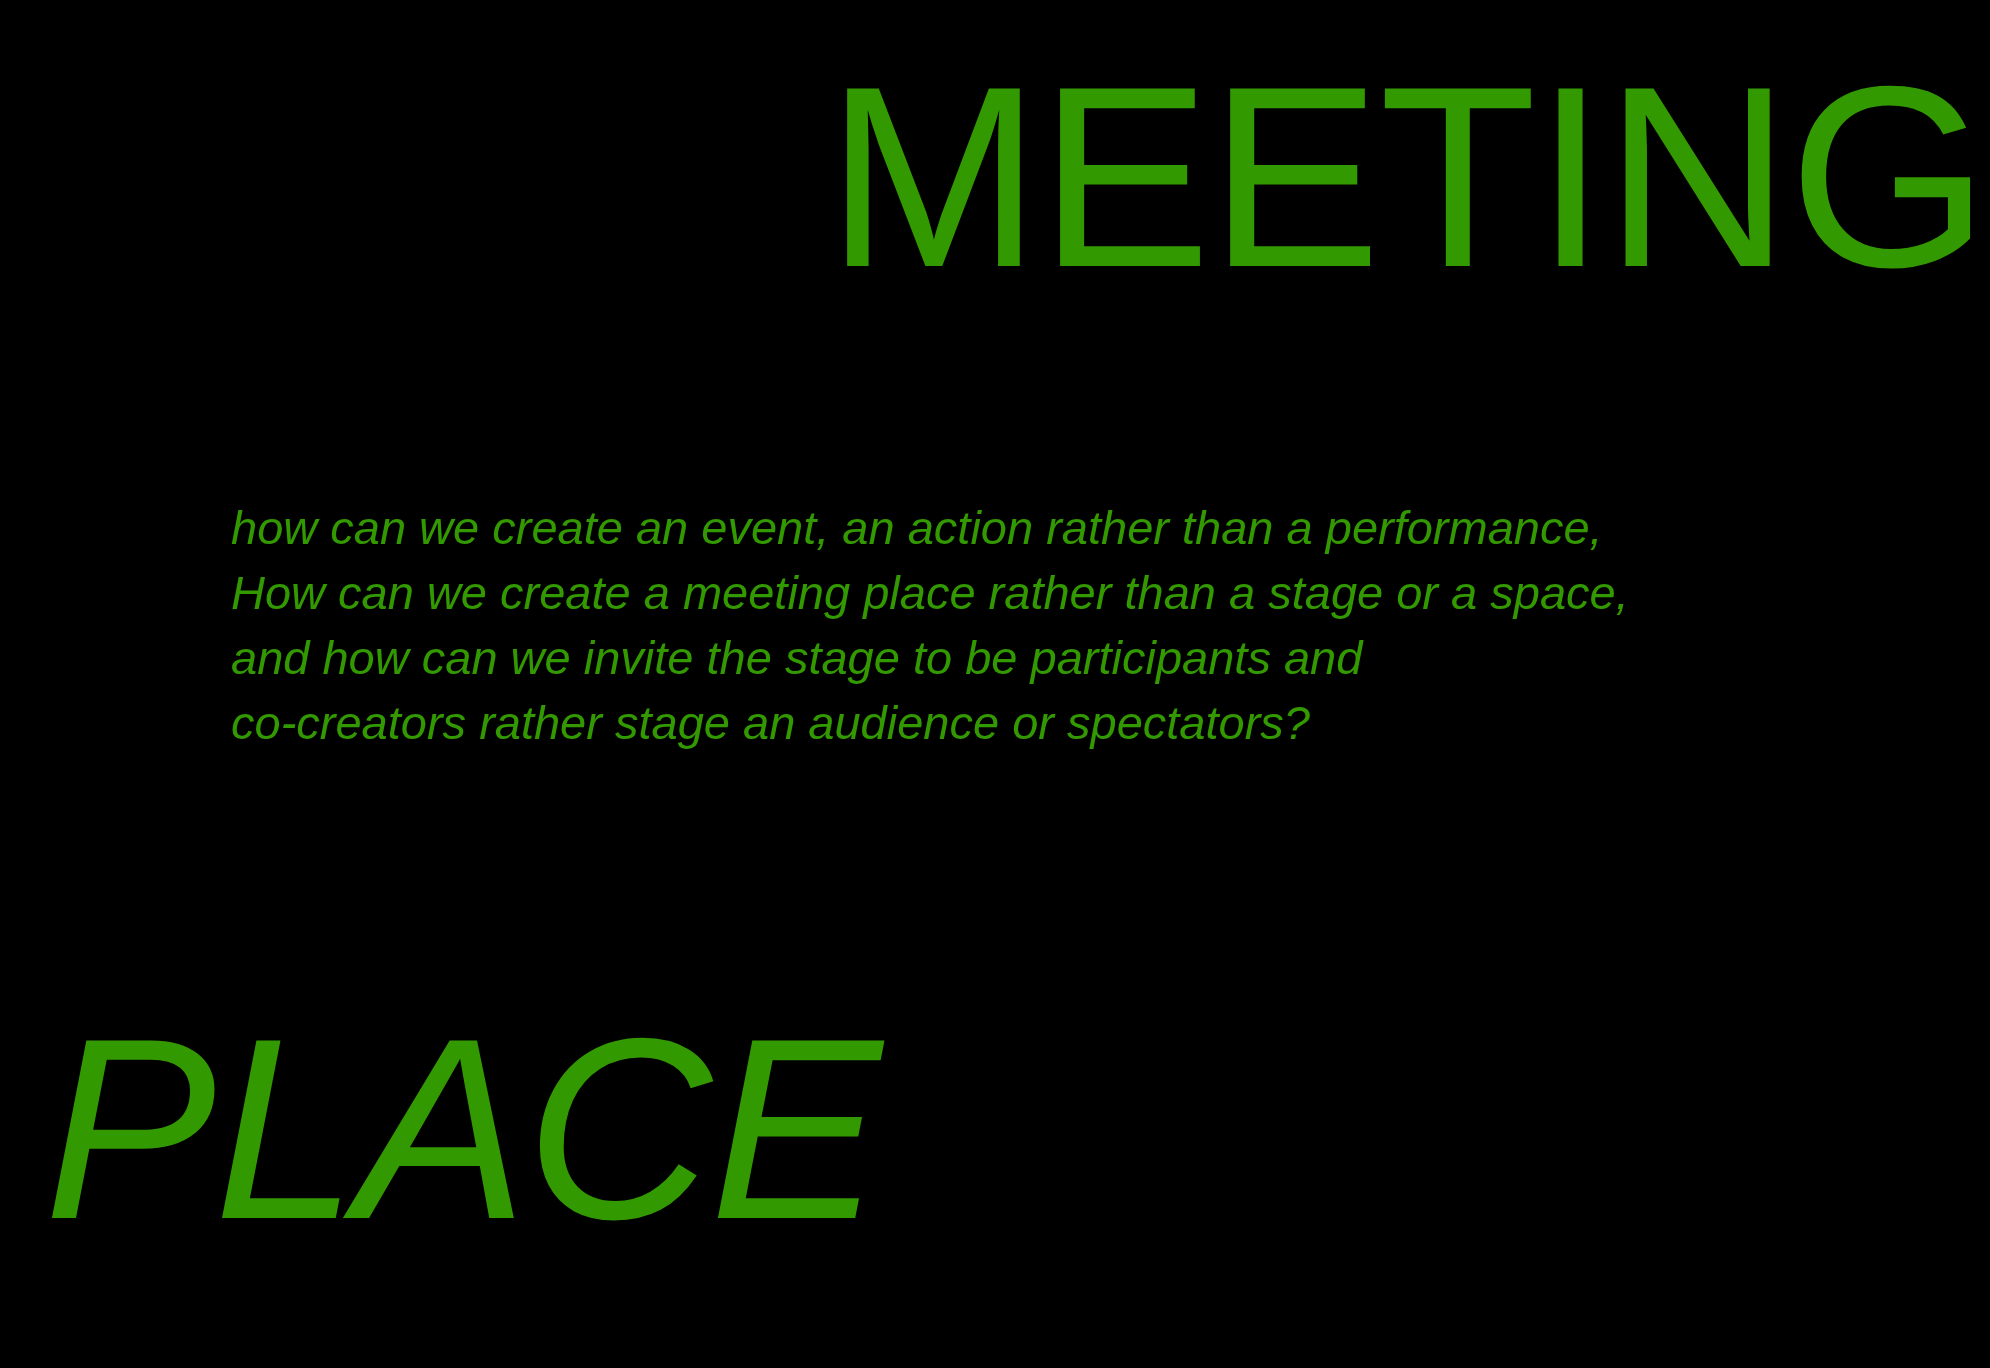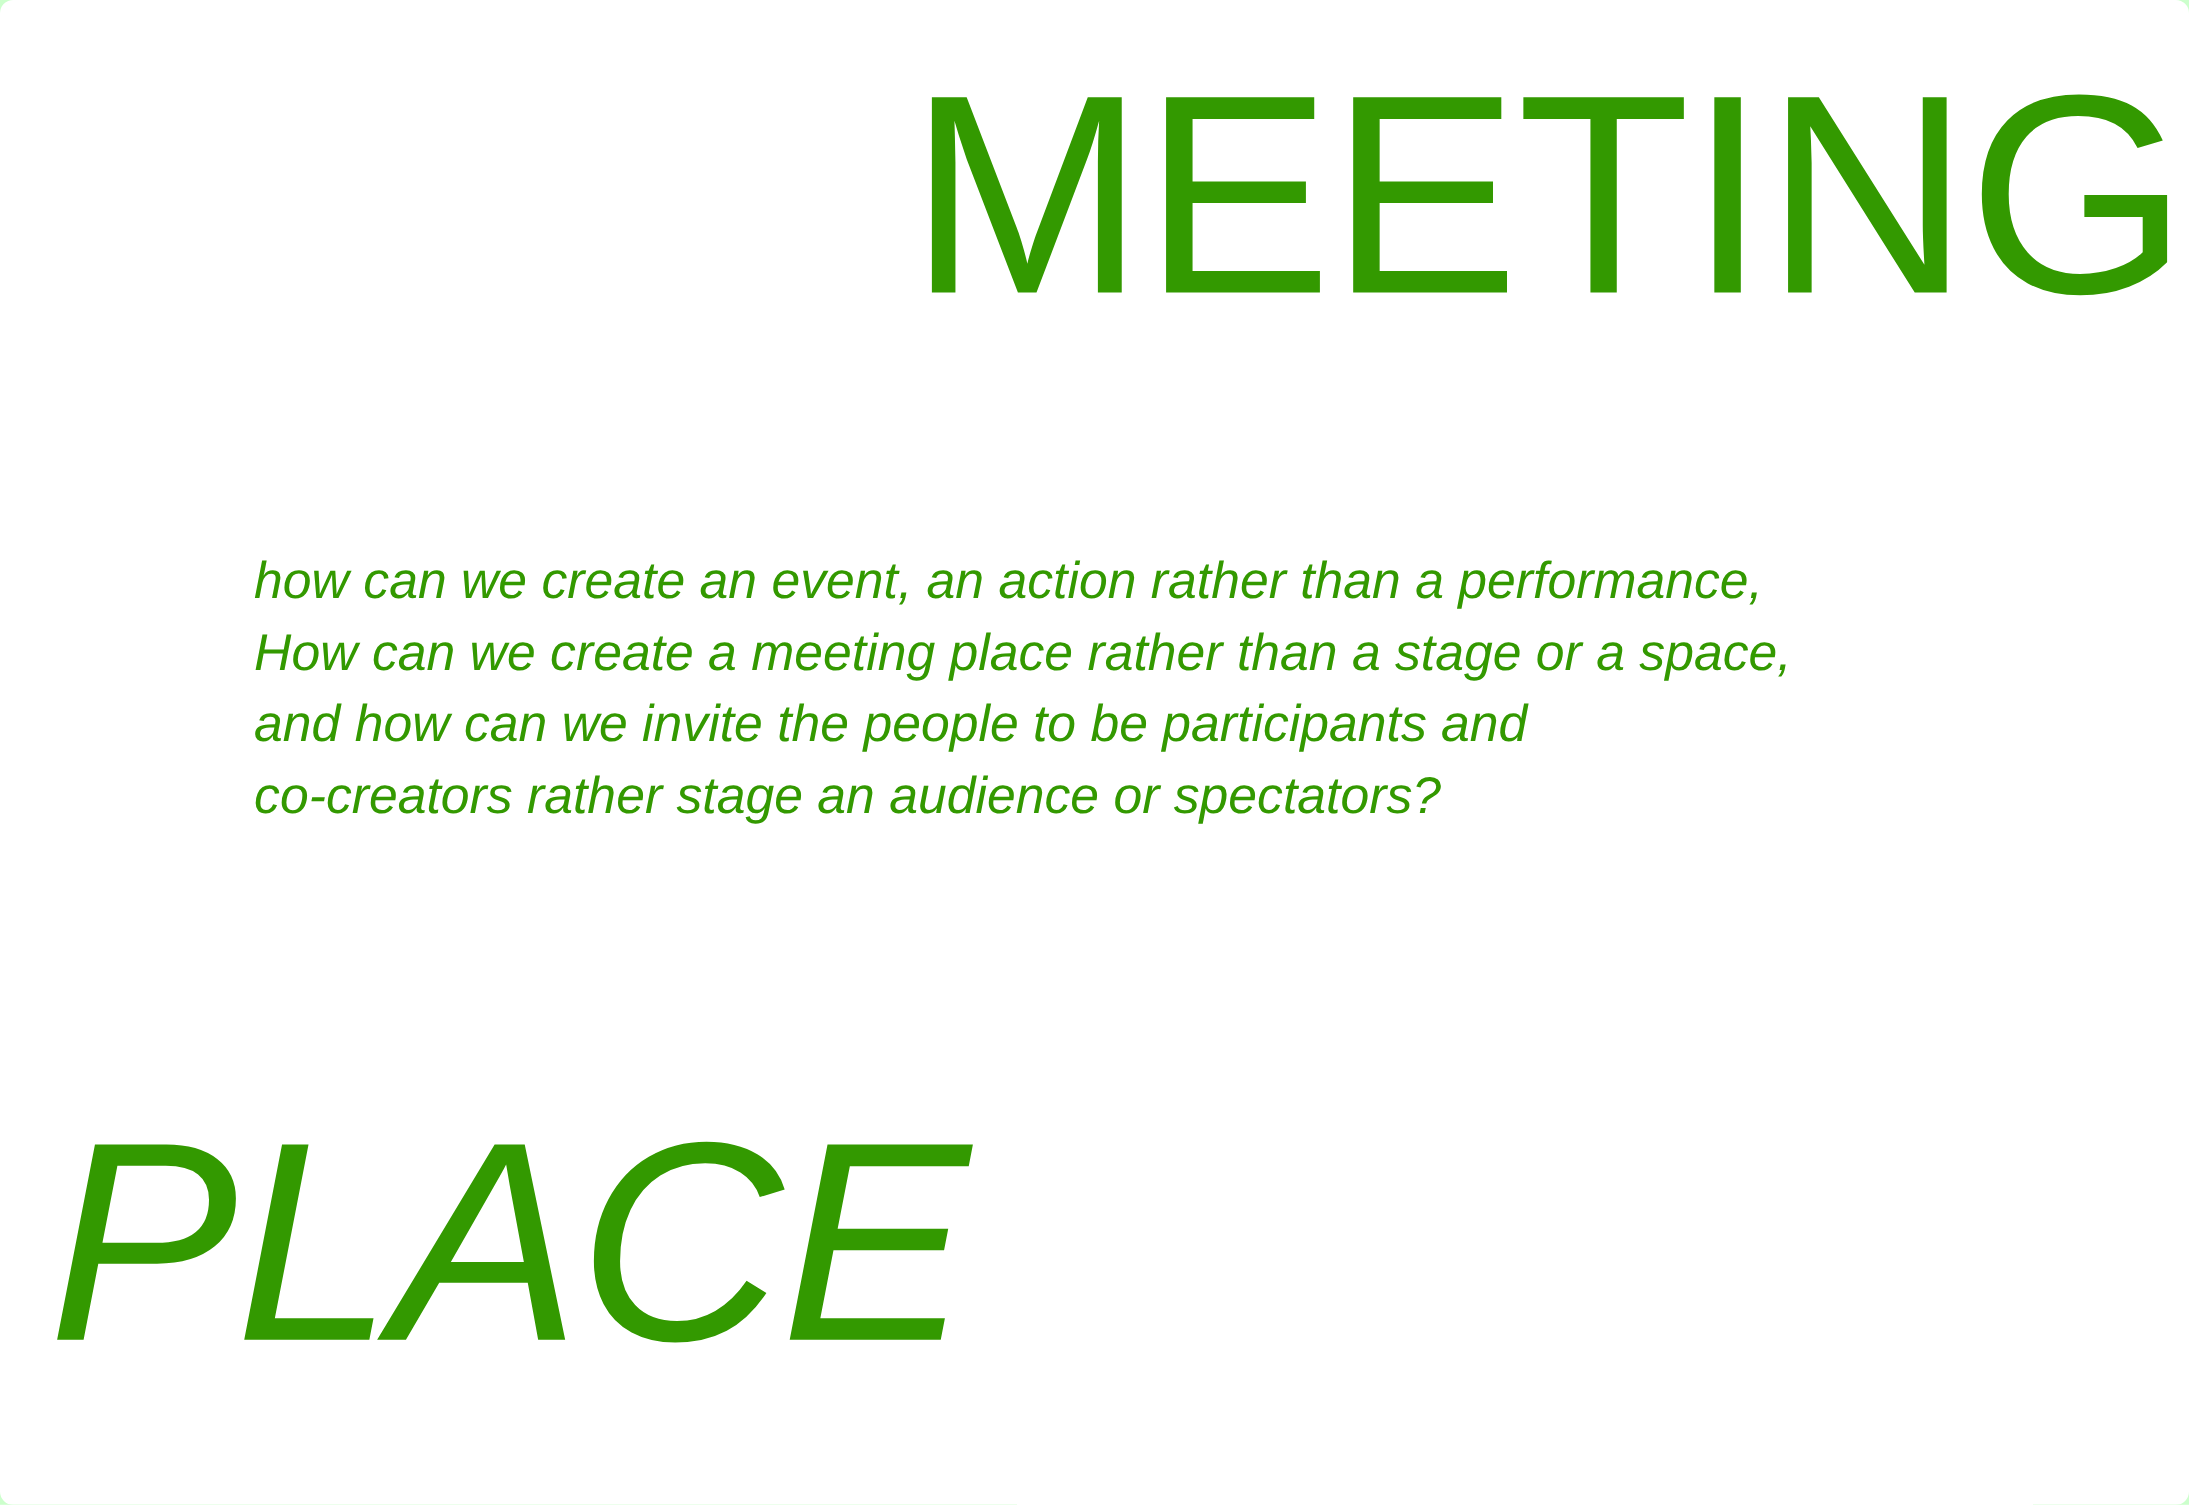--- a/index.html
+++ b/index.html
@@ -12,23 +12,22 @@
     height: 1368px;
     background: #ccffcc;
     font-family: "Liberation Sans", sans-serif;
     overflow: hidden;
   }
 
   .poster {
     position: relative;
     width: 1990px;
     height: 1368px;
-    background: #ffffff;
+    background: #000000;
     overflow: hidden;
-    border-radius: 12px;
   }
 
   
   .display-word {
     position: absolute;
     margin: 0;
     font-family: "Liberation Sans", sans-serif;
     font-weight: 400;
     font-style: normal;
     font-size: 258px;
@@ -74,19 +73,19 @@
 </head>
 <body>
 
 <div class="poster">
 
   <h1 class="display-word meeting">MEETING</h1>
 
   <p class="statement">
     <span class="line">how can we create an event, an action rather than a performance,</span>
     <span class="line">How can we create a meeting place rather than a stage or a space,</span>
-    <span class="line">and how can we invite the people to be participants and</span>
+    <span class="line">and how can we invite the stage to be participants and</span>
     <span class="line">co-creators rather stage an audience or spectators?</span>
   </p>
 
   <h1 class="display-word place">PLACE</h1>
 
 </div>
 
 </body></html>

